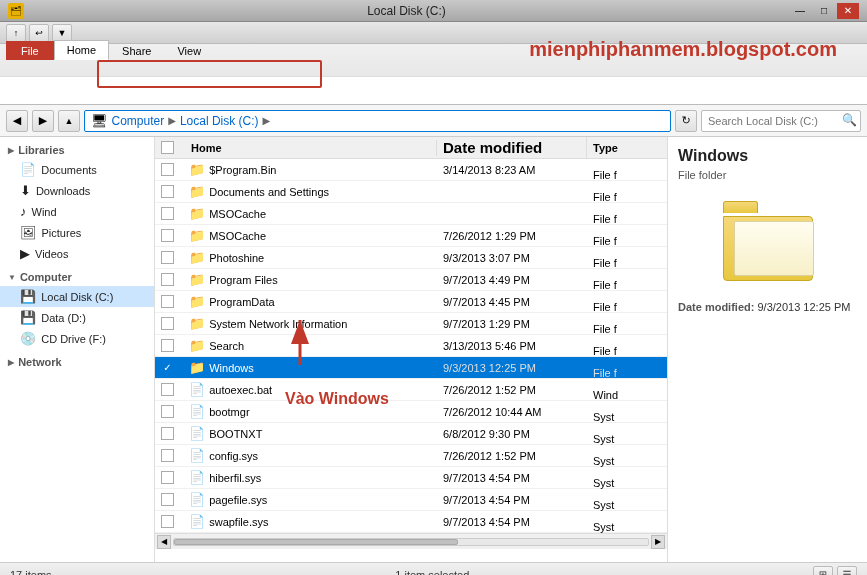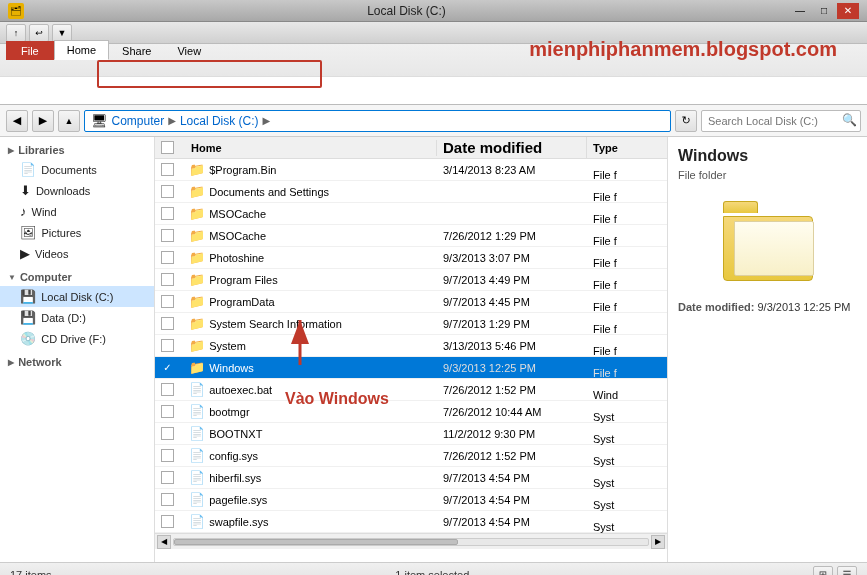--- a/index.html
+++ b/index.html
@@ -473,32 +473,32 @@
             </div>
             <div class="file-date">9/7/2013 4:45 PM</div>
             <div class="file-type">File f</div>
           </div>
           <div class="file-row">
             <div class="check-cell">
               <div class="checkbox"></div>
             </div>
             <div class="file-name-cell">
               <span class="file-icon">📁</span>
-              <span>System Search Information</span>
+              <span>System Network Information</span>
             </div>
             <div class="file-date">9/7/2013 1:29 PM</div>
             <div class="file-type">File f</div>
           </div>
           <div class="file-row">
             <div class="check-cell">
               <div class="checkbox"></div>
             </div>
             <div class="file-name-cell">
               <span class="file-icon">📁</span>
-              <span>System</span>
+              <span>Search</span>
             </div>
             <div class="file-date">3/13/2013 5:46 PM</div>
             <div class="file-type">File f</div>
           </div>
           <div class="file-row selected">
             <div class="check-cell">
               <div class="checkbox checked">✓</div>
             </div>
             <div class="file-name-cell">
               <span class="file-icon">📁</span>
@@ -530,21 +530,21 @@
             <div class="file-type">Syst</div>
           </div>
           <div class="file-row">
             <div class="check-cell">
               <div class="checkbox"></div>
             </div>
             <div class="file-name-cell">
               <span class="file-icon">📄</span>
               <span>BOOTNXT</span>
             </div>
-            <div class="file-date">11/2/2012 9:30 PM</div>
+            <div class="file-date">6/8/2012 9:30 PM</div>
             <div class="file-type">Syst</div>
           </div>
           <div class="file-row">
             <div class="check-cell">
               <div class="checkbox"></div>
             </div>
             <div class="file-name-cell">
               <span class="file-icon">📄</span>
               <span>config.sys</span>
             </div>

